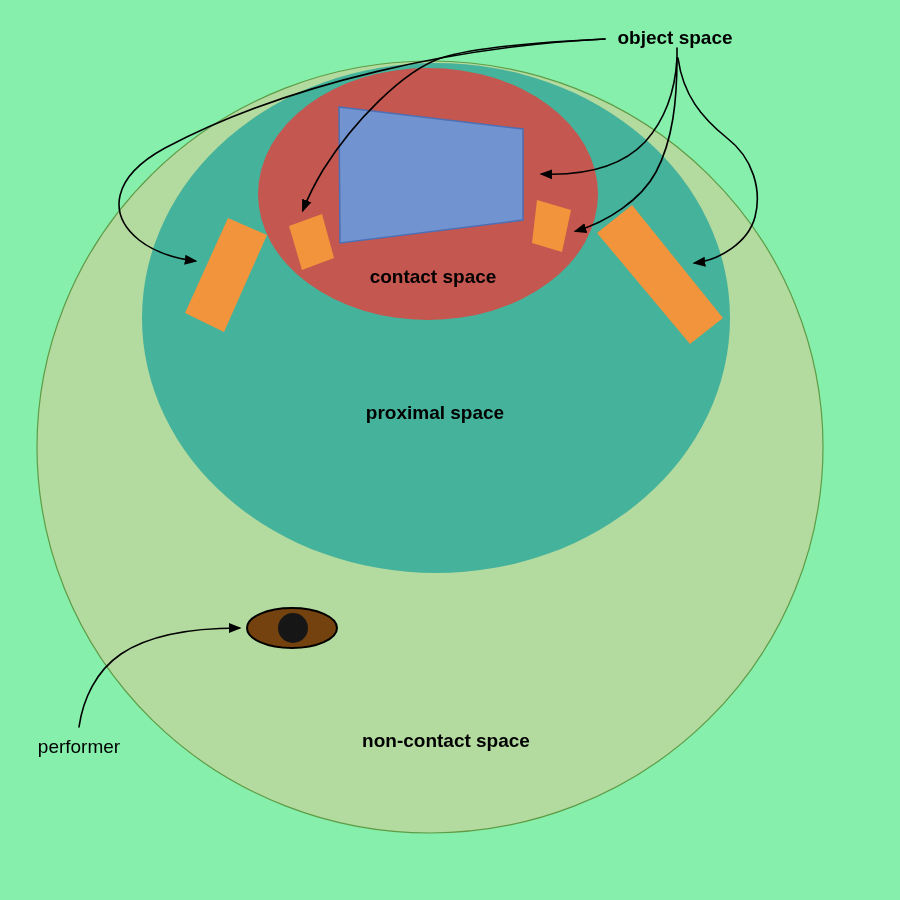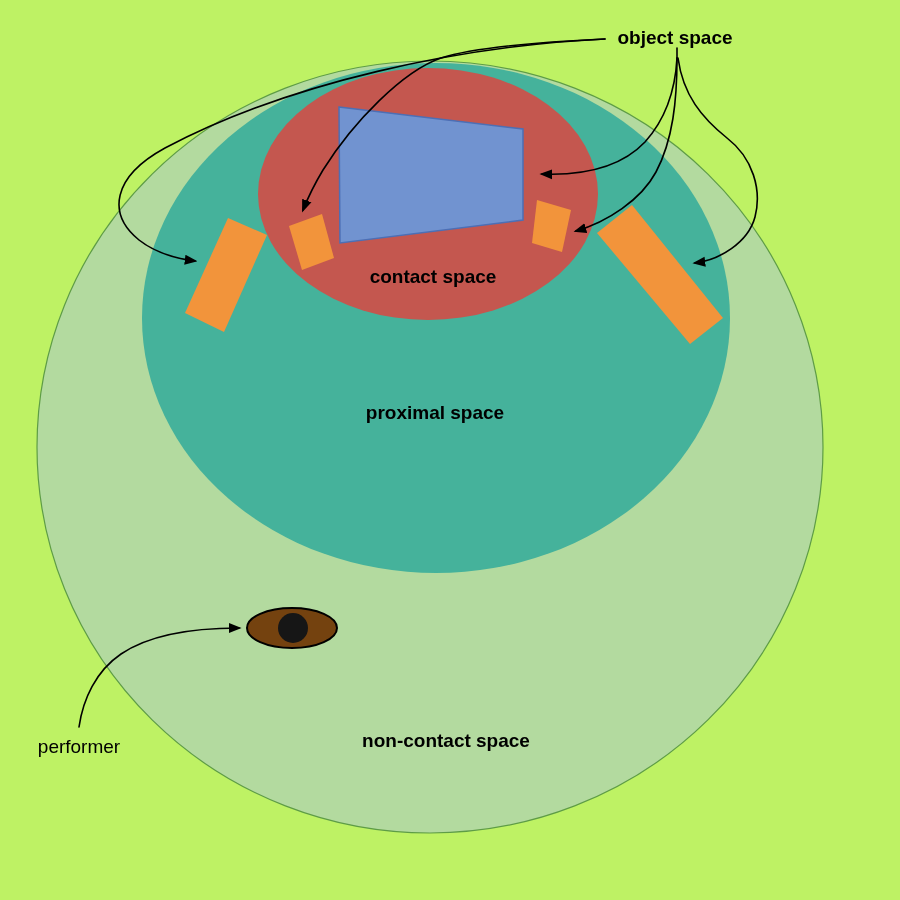--- a/index.html
+++ b/index.html
@@ -5,21 +5,21 @@
   html, body {
     margin: 0;
     padding: 0;
     background: #ffffff;
     font-family: "Liberation Sans", sans-serif;
   }
   .stage {
     position: relative;
     width: 900px;
     height: 900px;
-    background: #bef264;
+    background: #86efac;
     overflow: hidden;
   }
   svg { display: block; }
   .space-label {
     font-family: "Liberation Sans", sans-serif;
     font-size: 19px;
     font-weight: bold;
     text-anchor: middle;
   }
   .plain-label {

